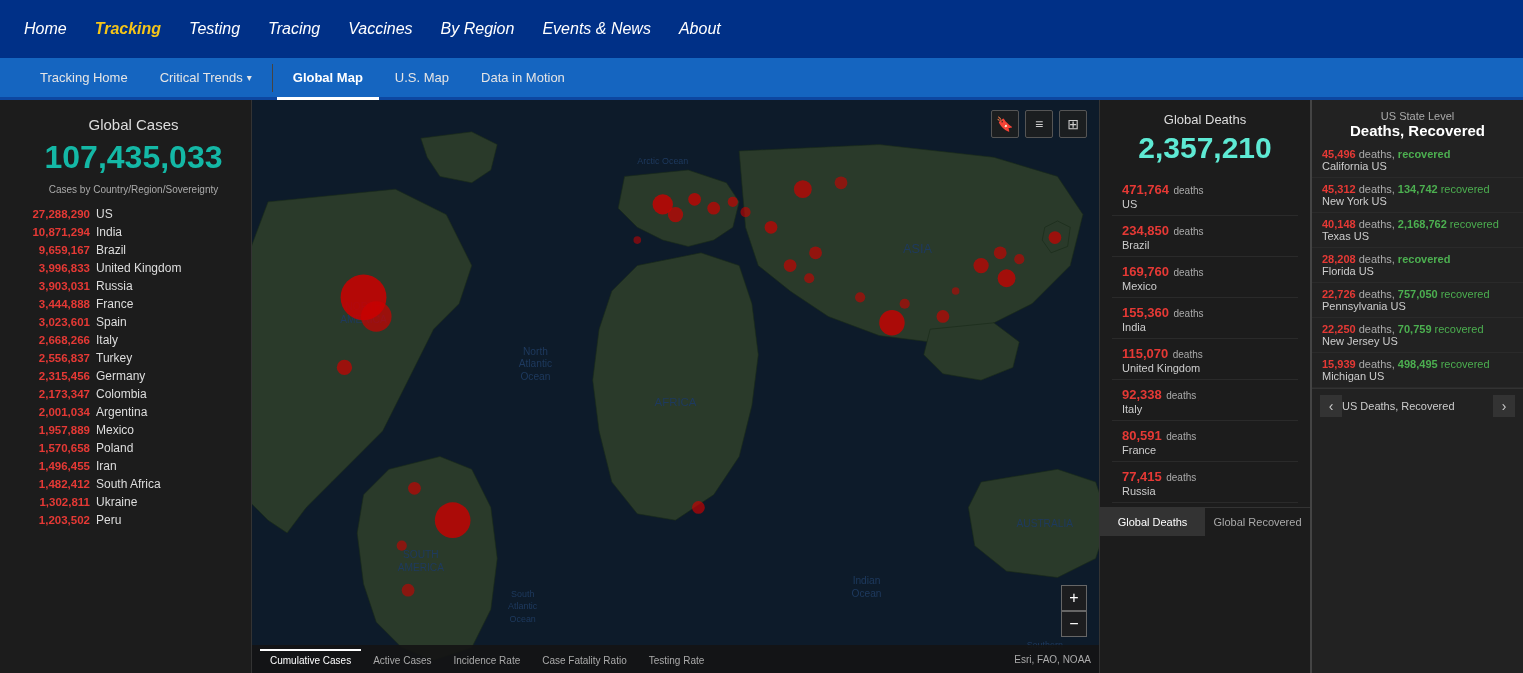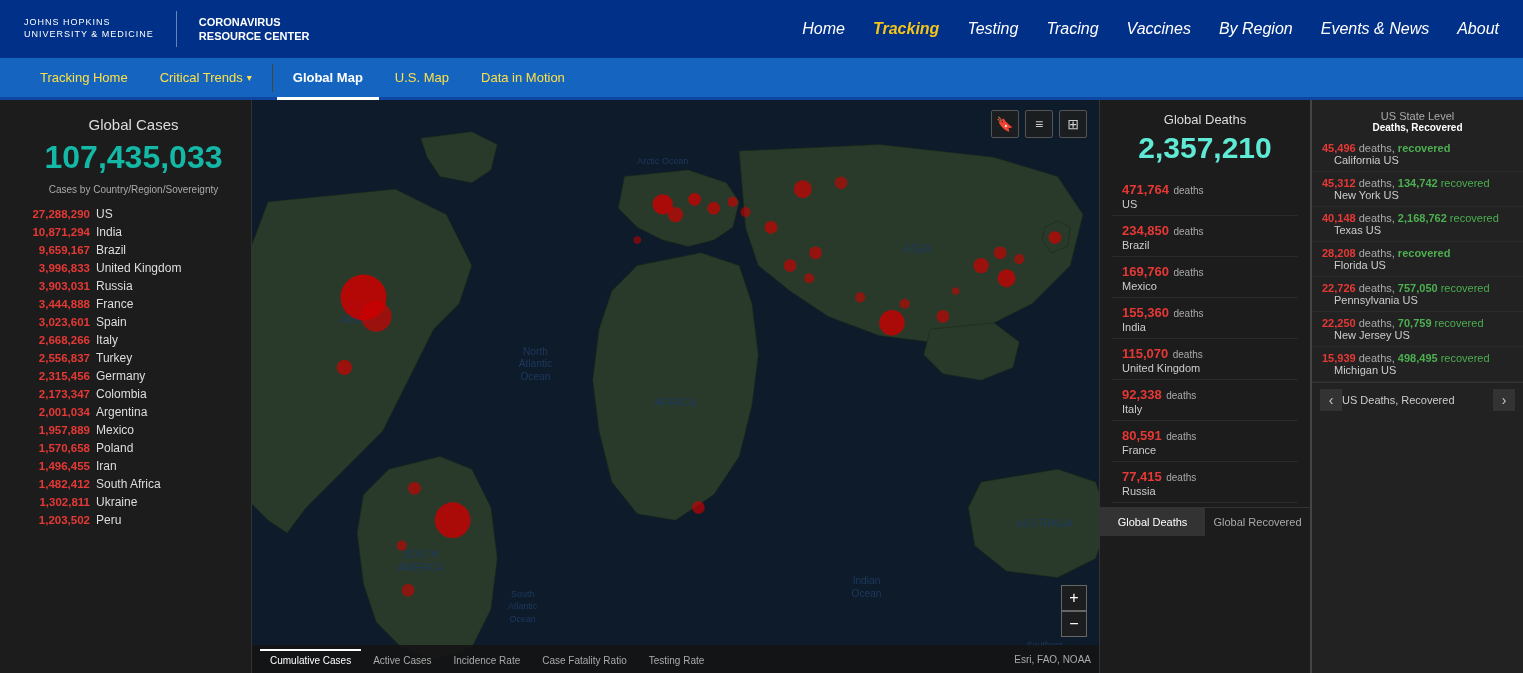--- a/index.html
+++ b/index.html
@@ -37,21 +37,21 @@
     
     .sub-nav {
       background: #1565c0;
       display: flex;
       align-items: center;
       padding: 0 24px;
       height: 42px;
       border-bottom: 3px solid #0d47a1;
     }
     .sub-nav-link {
-      color: #fde047; font-size: 13px; text-decoration: none; padding: 0 16px; height: 42px;
+      color: #e5e5e5; font-size: 13px; text-decoration: none; padding: 0 16px; height: 42px;
       display: flex; align-items: center; cursor: pointer; white-space: nowrap;
     }
     .sub-nav-link.active { color: #fff; border-bottom: 3px solid #fff; margin-bottom: -3px; font-weight: bold; }
     .sub-nav-dropdown { display: flex; align-items: center; gap: 4px; }
 
     
     .main-layout { display: flex; height: calc(673px - 100px); }
 
     
     .left-sidebar {
@@ -116,53 +116,40 @@
     .panel-tab { flex: 1; text-align: center; padding: 8px 4px; font-size: 11px; cursor: pointer; color: #aaa; }
     .panel-tab.active { background: #333; color: #fff; }
 
     
     .right-panel-us {
       width: 212px; background: #222; flex-shrink: 0; overflow-y: auto;
       border-left: 1px solid #444;
     }
     .us-panel-header { padding: 10px 10px 4px; text-align: center; }
     .us-panel-subtitle { font-size: 11px; color: #aaa; }
-    .us-panel-title { font-size: 10px; font-weight: bold; color: #fff; }
+    .us-panel-title { font-size: 15px; font-weight: bold; color: #fff; }
     .us-item { padding: 5px 10px; border-bottom: 1px solid #2a2a2a; font-size: 11px; }
     .us-deaths { color: #e53935; font-weight: bold; }
     .us-recovered { color: #4caf50; font-weight: bold; }
-    .us-state { color: #ccc; margin-left: 12px; }
+    .us-state { color: #ccc; }
     .us-nav { display: flex; align-items: center; border-top: 1px solid #333; padding: 6px 8px; }
     .us-nav-btn { background: #333; border: none; color: #ccc; width: 22px; height: 22px; cursor: pointer; font-size: 14px; display: flex; align-items: center; justify-content: center; }
     .us-nav-label { flex: 1; font-size: 11px; color: #ccc; }
 
     
     ::-webkit-scrollbar { width: 4px; }
     ::-webkit-scrollbar-track { background: #111; }
     ::-webkit-scrollbar-thumb { background: #444; }
 
     .separator-line { width: 1px; background: #444; height: 28px; margin: 0 4px; }
   </style>
 </head>
 <body>
 
 <nav class="top-nav">
-  <div class="logo-area">
-    <div>
-      <div class="logo-jhu">
-        <span>JOHNS HOPKINS</span>
-        <span>UNIVERSITY &amp; MEDICINE</span>
-      </div>
-    </div>
-    <div class="logo-divider"></div>
-    <div class="logo-crc">
-      <div>CORONAVIRUS</div>
-      <div>RESOURCE CENTER</div>
-    </div>
-  </div>
   <div class="nav-links">
     <a class="nav-link">Home</a>
     <a class="nav-link active">Tracking</a>
     <a class="nav-link">Testing</a>
     <a class="nav-link">Tracing</a>
     <a class="nav-link">Vaccines</a>
     <a class="nav-link">By Region</a>
     <a class="nav-link">Events &amp; News</a>
     <a class="nav-link">About</a>
   </div>

